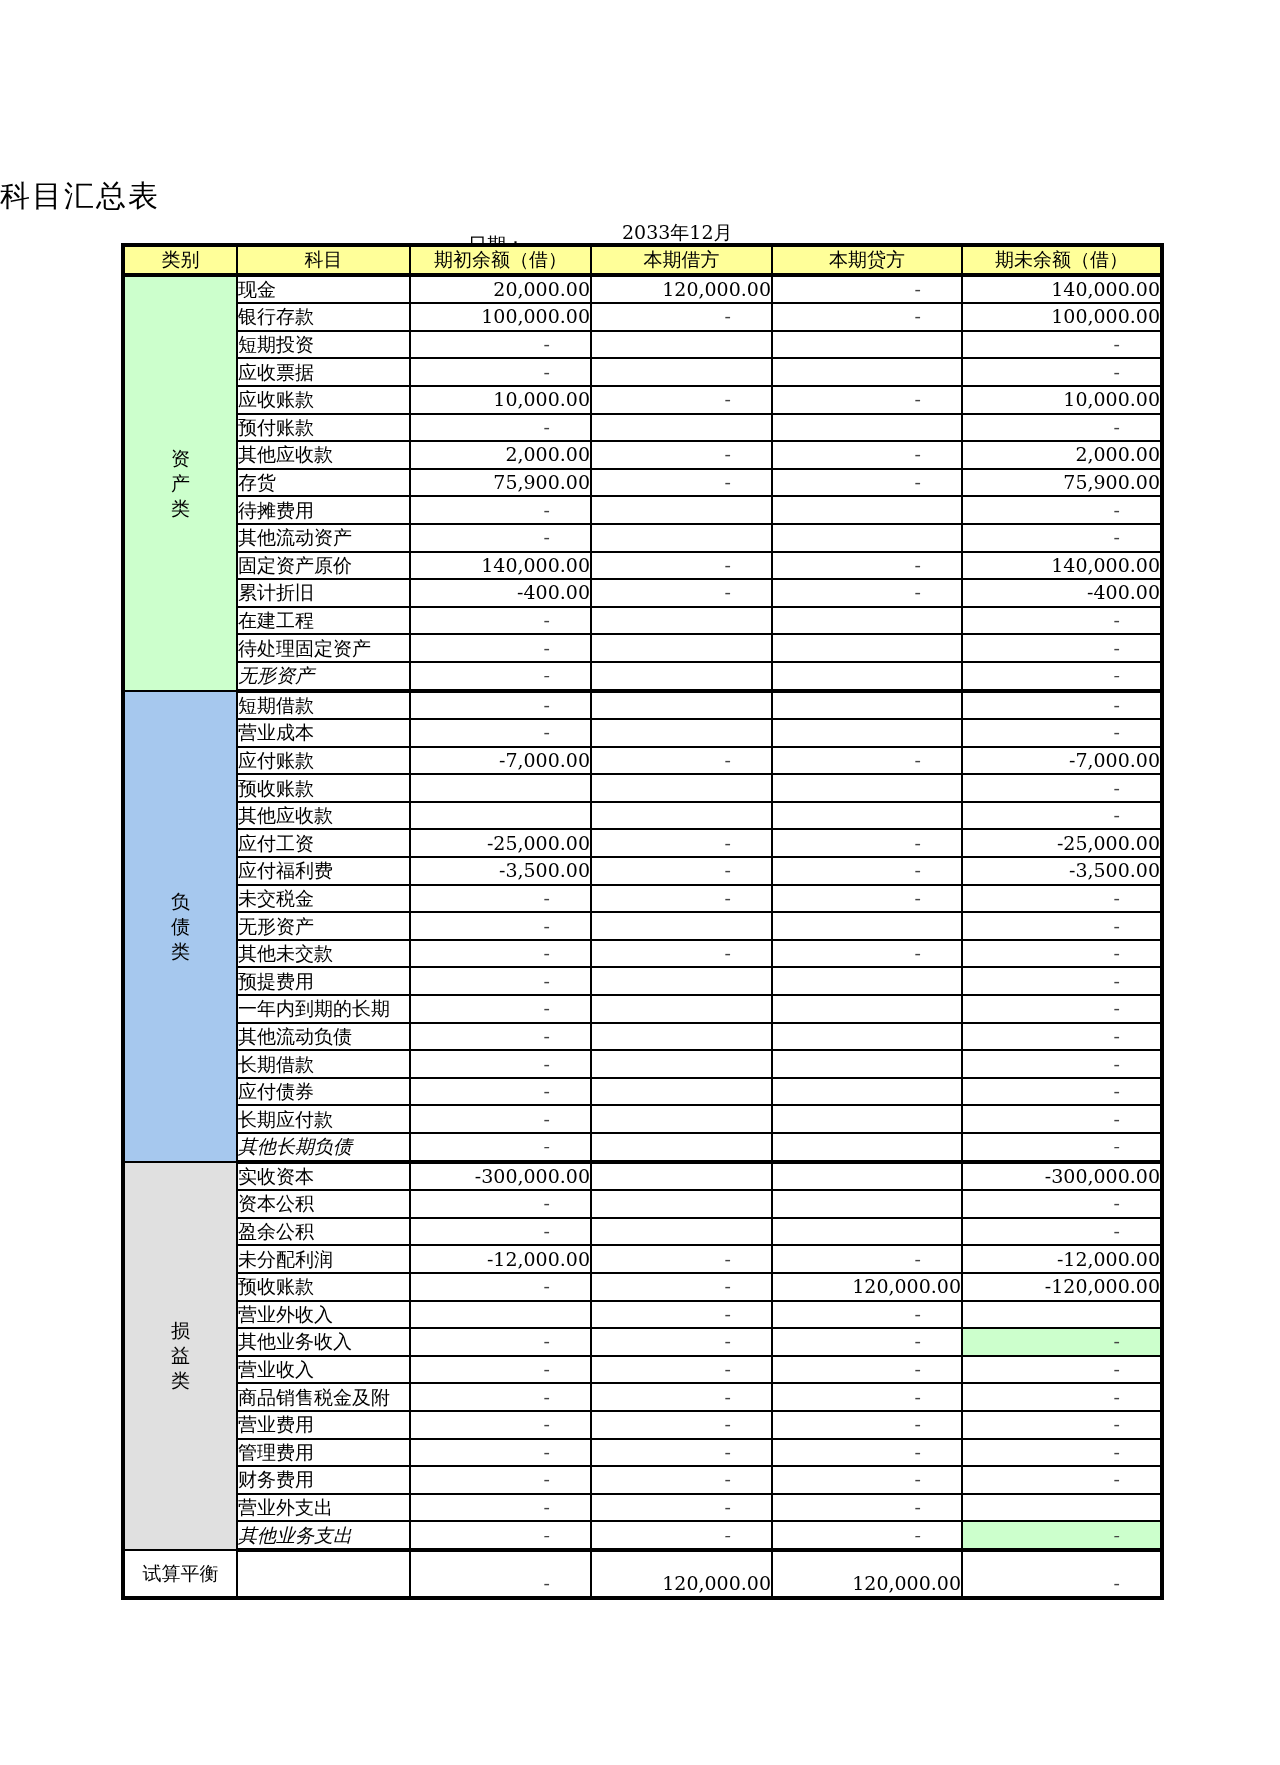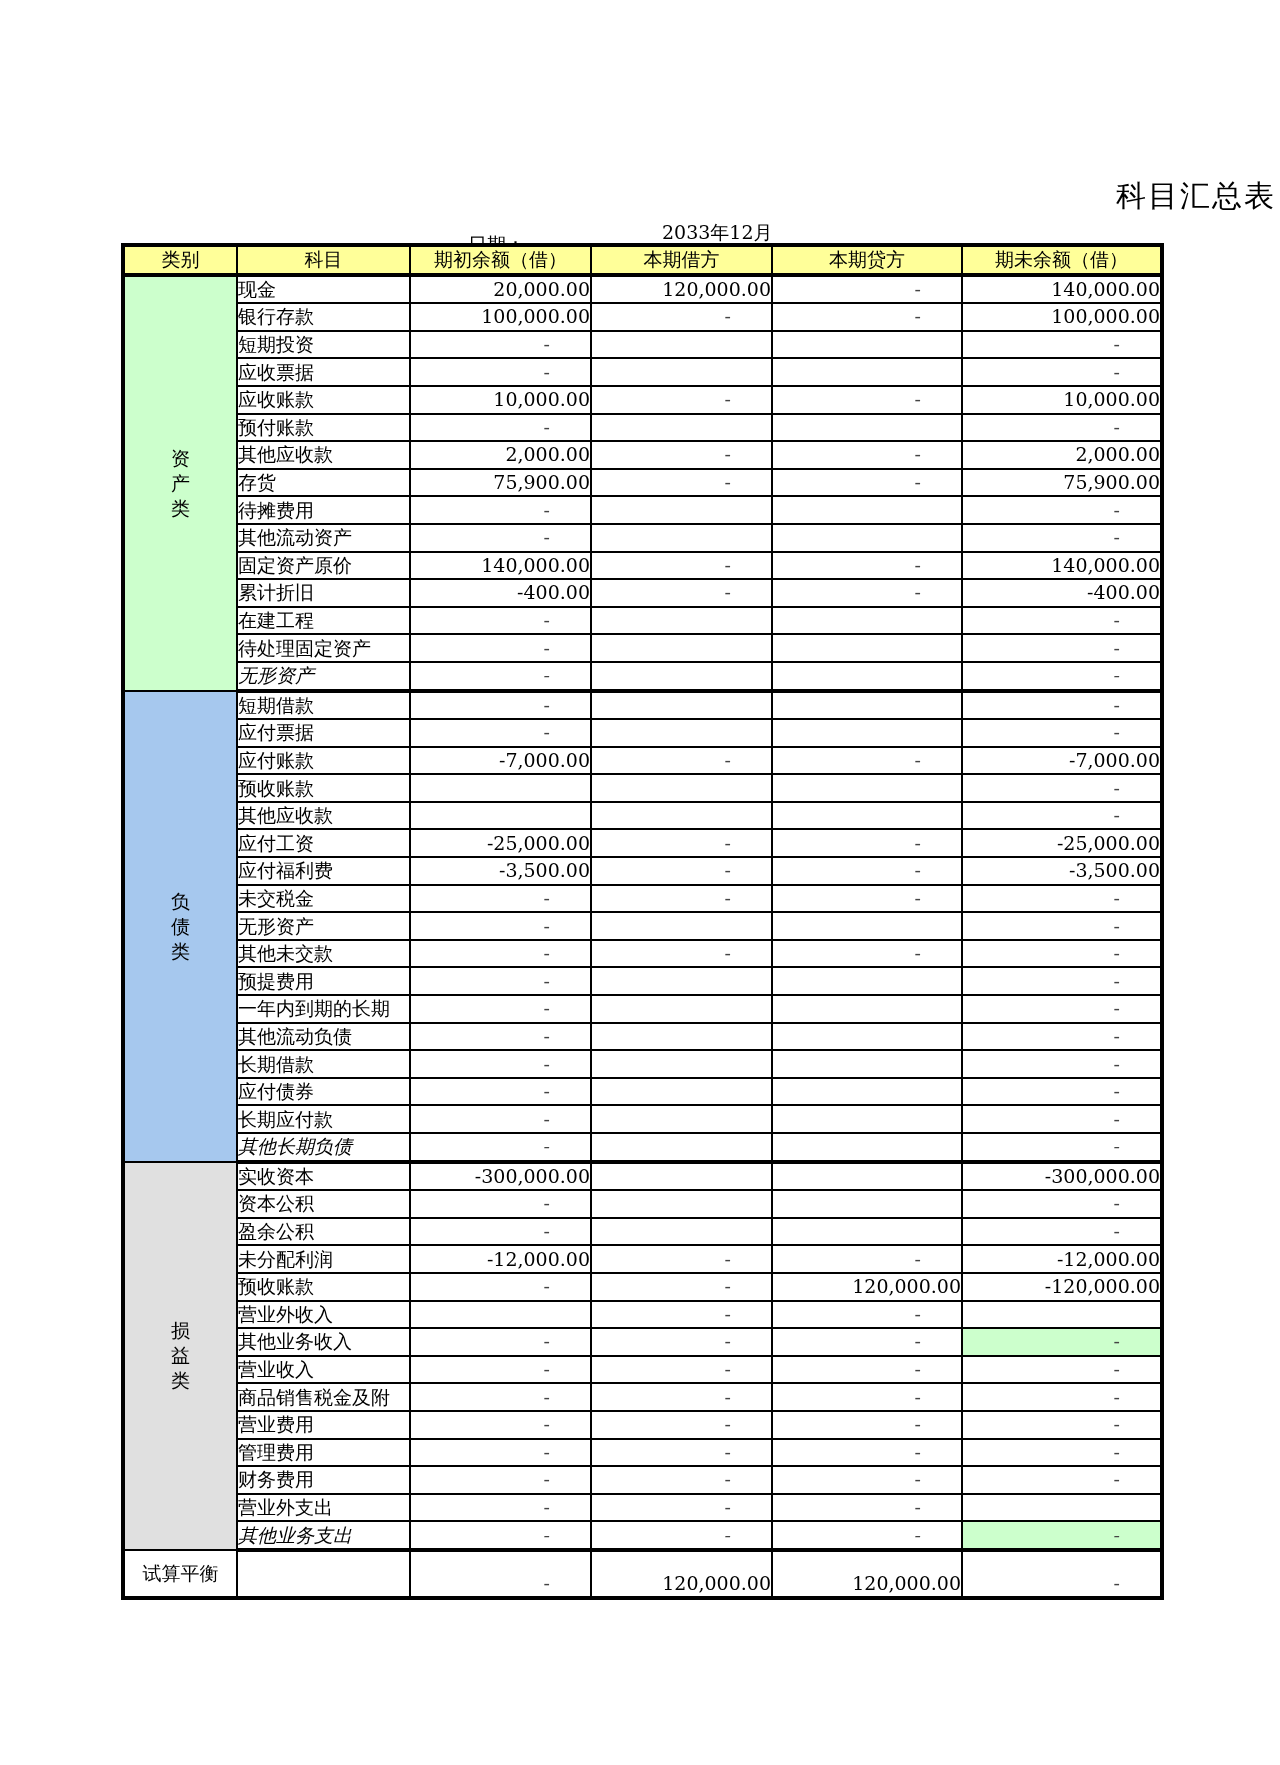--- a/index.html
+++ b/index.html
@@ -1,19 +1,19 @@
 <!DOCTYPE html>
 <html><head>
 <meta charset="utf-8">
 <style>
   html, body { margin: 0; padding: 0; background: #ffffff; }
   body { width: 1280px; height: 1765px; position: relative; font-family: "DejaVu Serif", "Liberation Serif", serif; color: #000; }
-  .title { position: absolute; left: 0; width: 1276px; top: 176px; text-align: right; font-size: 30px; letter-spacing: 2px; }
+  .title { position: absolute; left: 0; width: 1276px; top: 176px; text-align: left; font-size: 30px; letter-spacing: 2px; }
   .date-label { position: absolute; left: 468px; top: 232px; font-size: 19px; }
-  .date-value { position: absolute; left: 622px; top: 220px; font-size: 19px; margin-left: 40px; }
+  .date-value { position: absolute; left: 622px; top: 220px; font-size: 19px; }
   table.ledger { position: absolute; left: 121px; top: 243px; border-collapse: collapse; table-layout: fixed; border: 4px solid #000; }
   table.ledger td, table.ledger th { border: 2px solid #000; padding: 0; height: 25.6px; font-weight: normal; font-size: 19px; line-height: 25px; white-space: nowrap; overflow: hidden; }
   col.c-cat { width: 114px; }
   col.c-name { width: 173px; }
   col.c-open { width: 181px; }
   col.c-dr { width: 181px; }
   col.c-cr { width: 190px; }
   col.c-close { width: 200px; }
   thead th { background: #ffff99; text-align: center; border-bottom: 4px solid #000 !important; }
   td.cat { text-align: center; vertical-align: middle; font-size: 19px; line-height: 27px; }
@@ -163,21 +163,21 @@
       </tr>
       <tr>
         <td class="cat liab" rowspan="17">负<br>债<br>类</td>
         <td class="name">短期借款</td>
         <td class="num dash">-</td>
         <td class="num"></td>
         <td class="num"></td>
         <td class="num dash">-</td>
       </tr>
       <tr>
-        <td class="name">应付票据</td>
+        <td class="name">营业成本</td>
         <td class="num dash">-</td>
         <td class="num"></td>
         <td class="num"></td>
         <td class="num dash">-</td>
       </tr>
       <tr>
         <td class="name">应付账款</td>
         <td class="num">-7,000.00</td>
         <td class="num dash">-</td>
         <td class="num dash">-</td>

